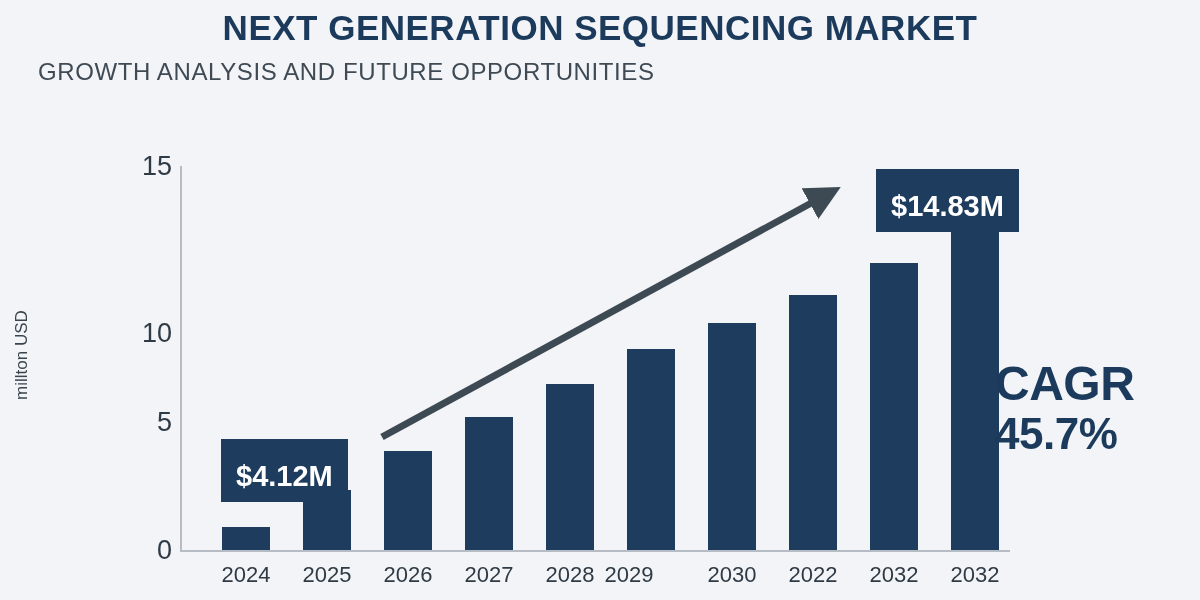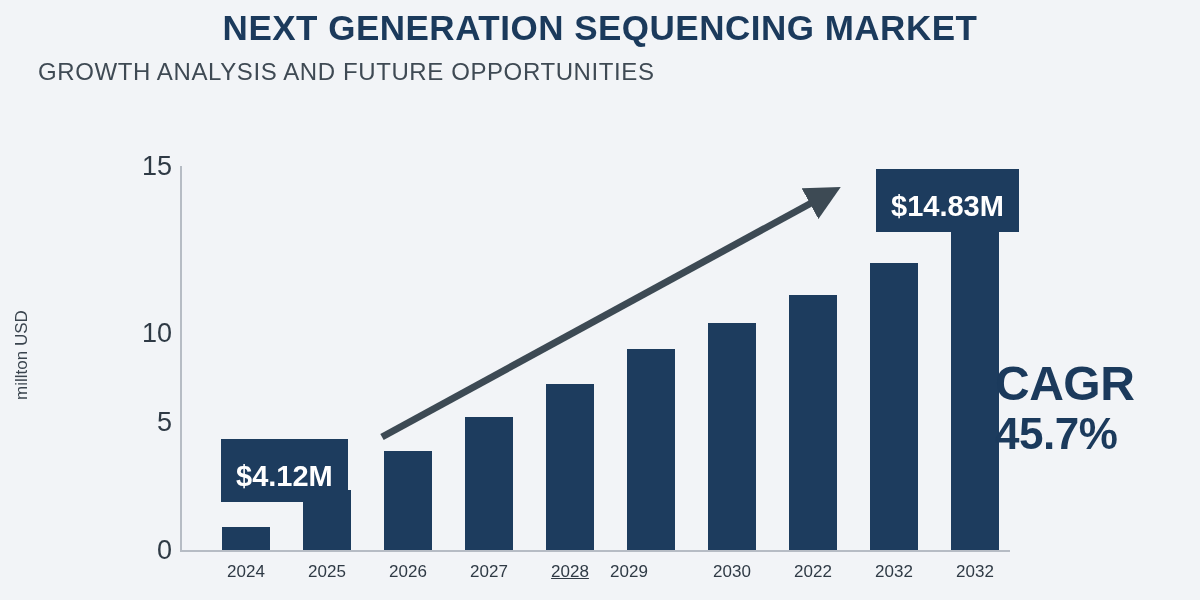--- a/index.html
+++ b/index.html
@@ -114,21 +114,21 @@
     left: 180px;
     top: 562px;
     width: 830px;
     height: 32px;
   }
   .x-tick-label {
     position: absolute;
     top: 0;
     width: 80px;
     text-align: center;
-    font-size: 17px;
+    font-size: 22px;
     color: #2f3a45;
   }
 
   
   #trend-arrow {
     position: absolute;
     left: 360px;
     top: 165px;
     width: 520px;
     height: 300px;
@@ -205,21 +205,21 @@
       <div class="bar" style="left: 609px; width: 48px; height: 254.72px; background: rgb(29, 60, 94);"></div>
       <div class="bar" style="left: 690px; width: 48px; height: 286.72px; background: rgb(29, 60, 94);"></div>
       <div class="bar" style="left: 771px; width: 48px; height: 328.96px; background: rgb(29, 60, 94);"></div>
     </div>
 
   <div id="x-axis-labels">
       <div class="x-tick-label" style="left: 26px;">2024</div>
       <div class="x-tick-label" style="left: 107px;">2025</div>
       <div class="x-tick-label" style="left: 188px;">2026</div>
       <div class="x-tick-label" style="left: 269px;">2027</div>
-      <div class="x-tick-label" style="left: 350px; text-decoration: underline;">2028</div>
+      <div class="x-tick-label" style="left: 350px;">2028</div>
       <div class="x-tick-label" style="left: 409px;">2029</div>
       <div class="x-tick-label" style="left: 512px;">2030</div>
       <div class="x-tick-label" style="left: 593px;">2022</div>
       <div class="x-tick-label" style="left: 674px;">2032</div>
       <div class="x-tick-label" style="left: 755px;">2032</div>
     </div>
 
   <svg id="trend-arrow" viewBox="0 0 520 300">
     <defs>
       <marker id="arrowhead" markerWidth="5" markerHeight="5" refX="2.6" refY="2.5" orient="auto">

